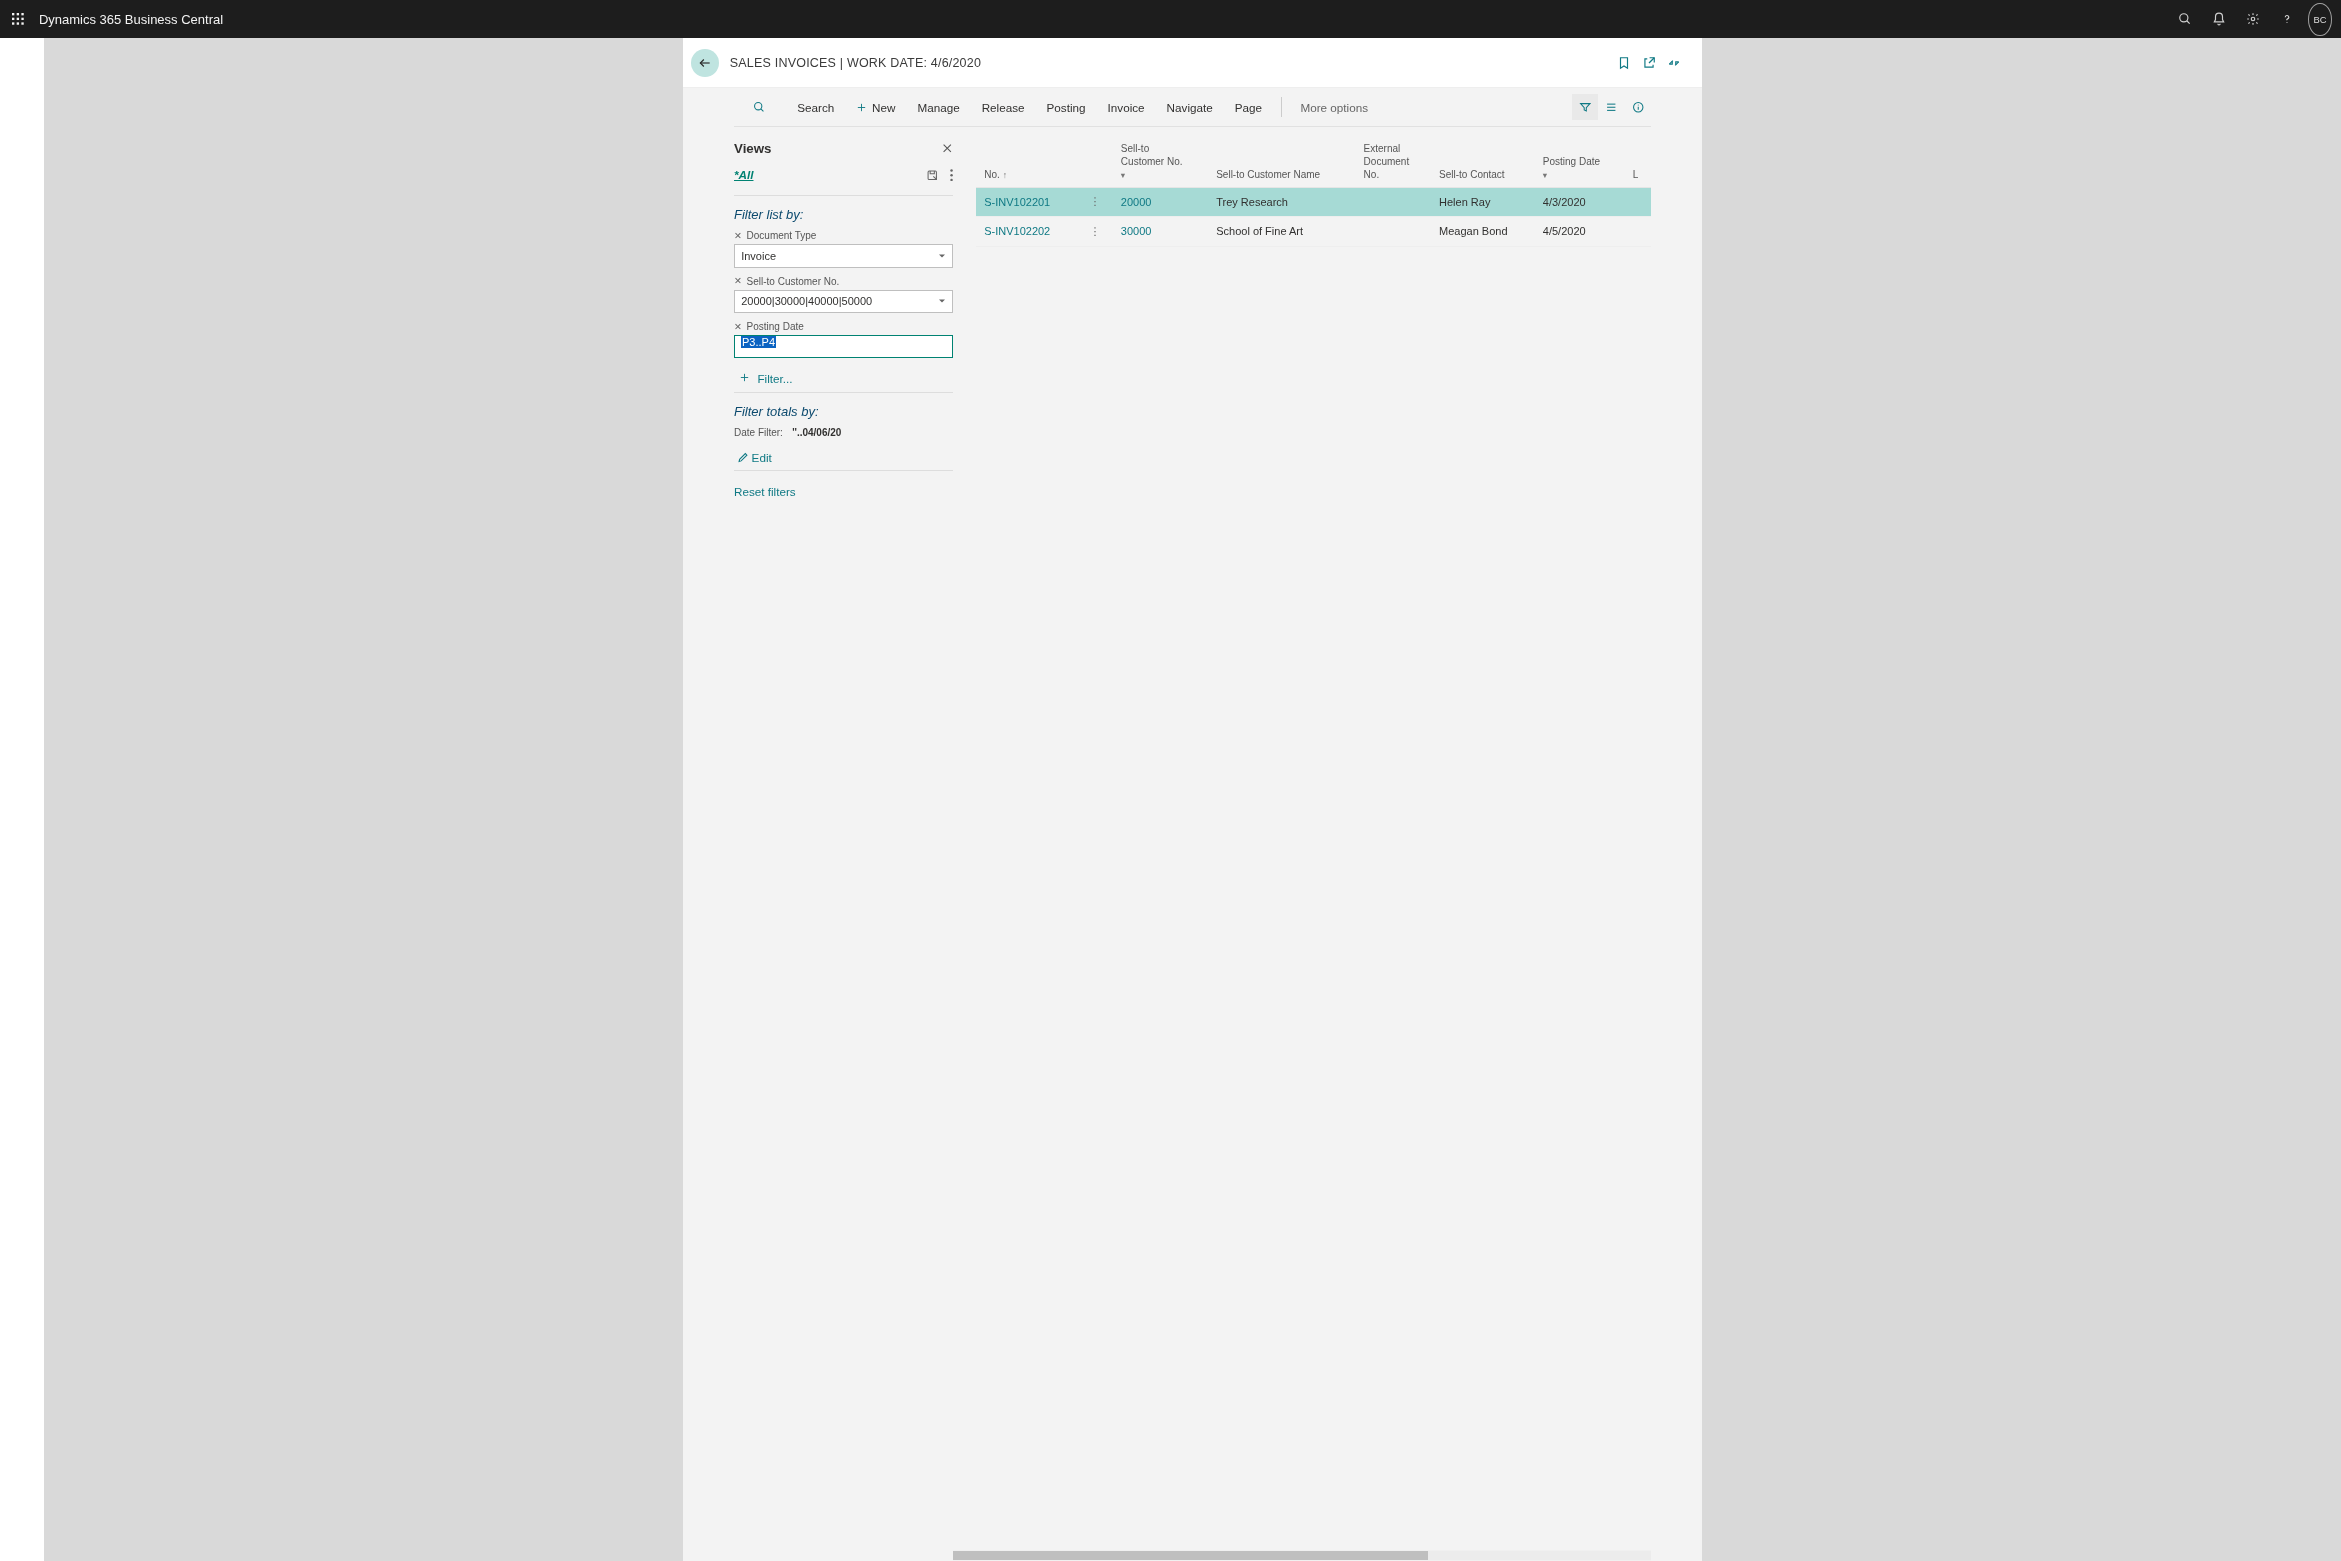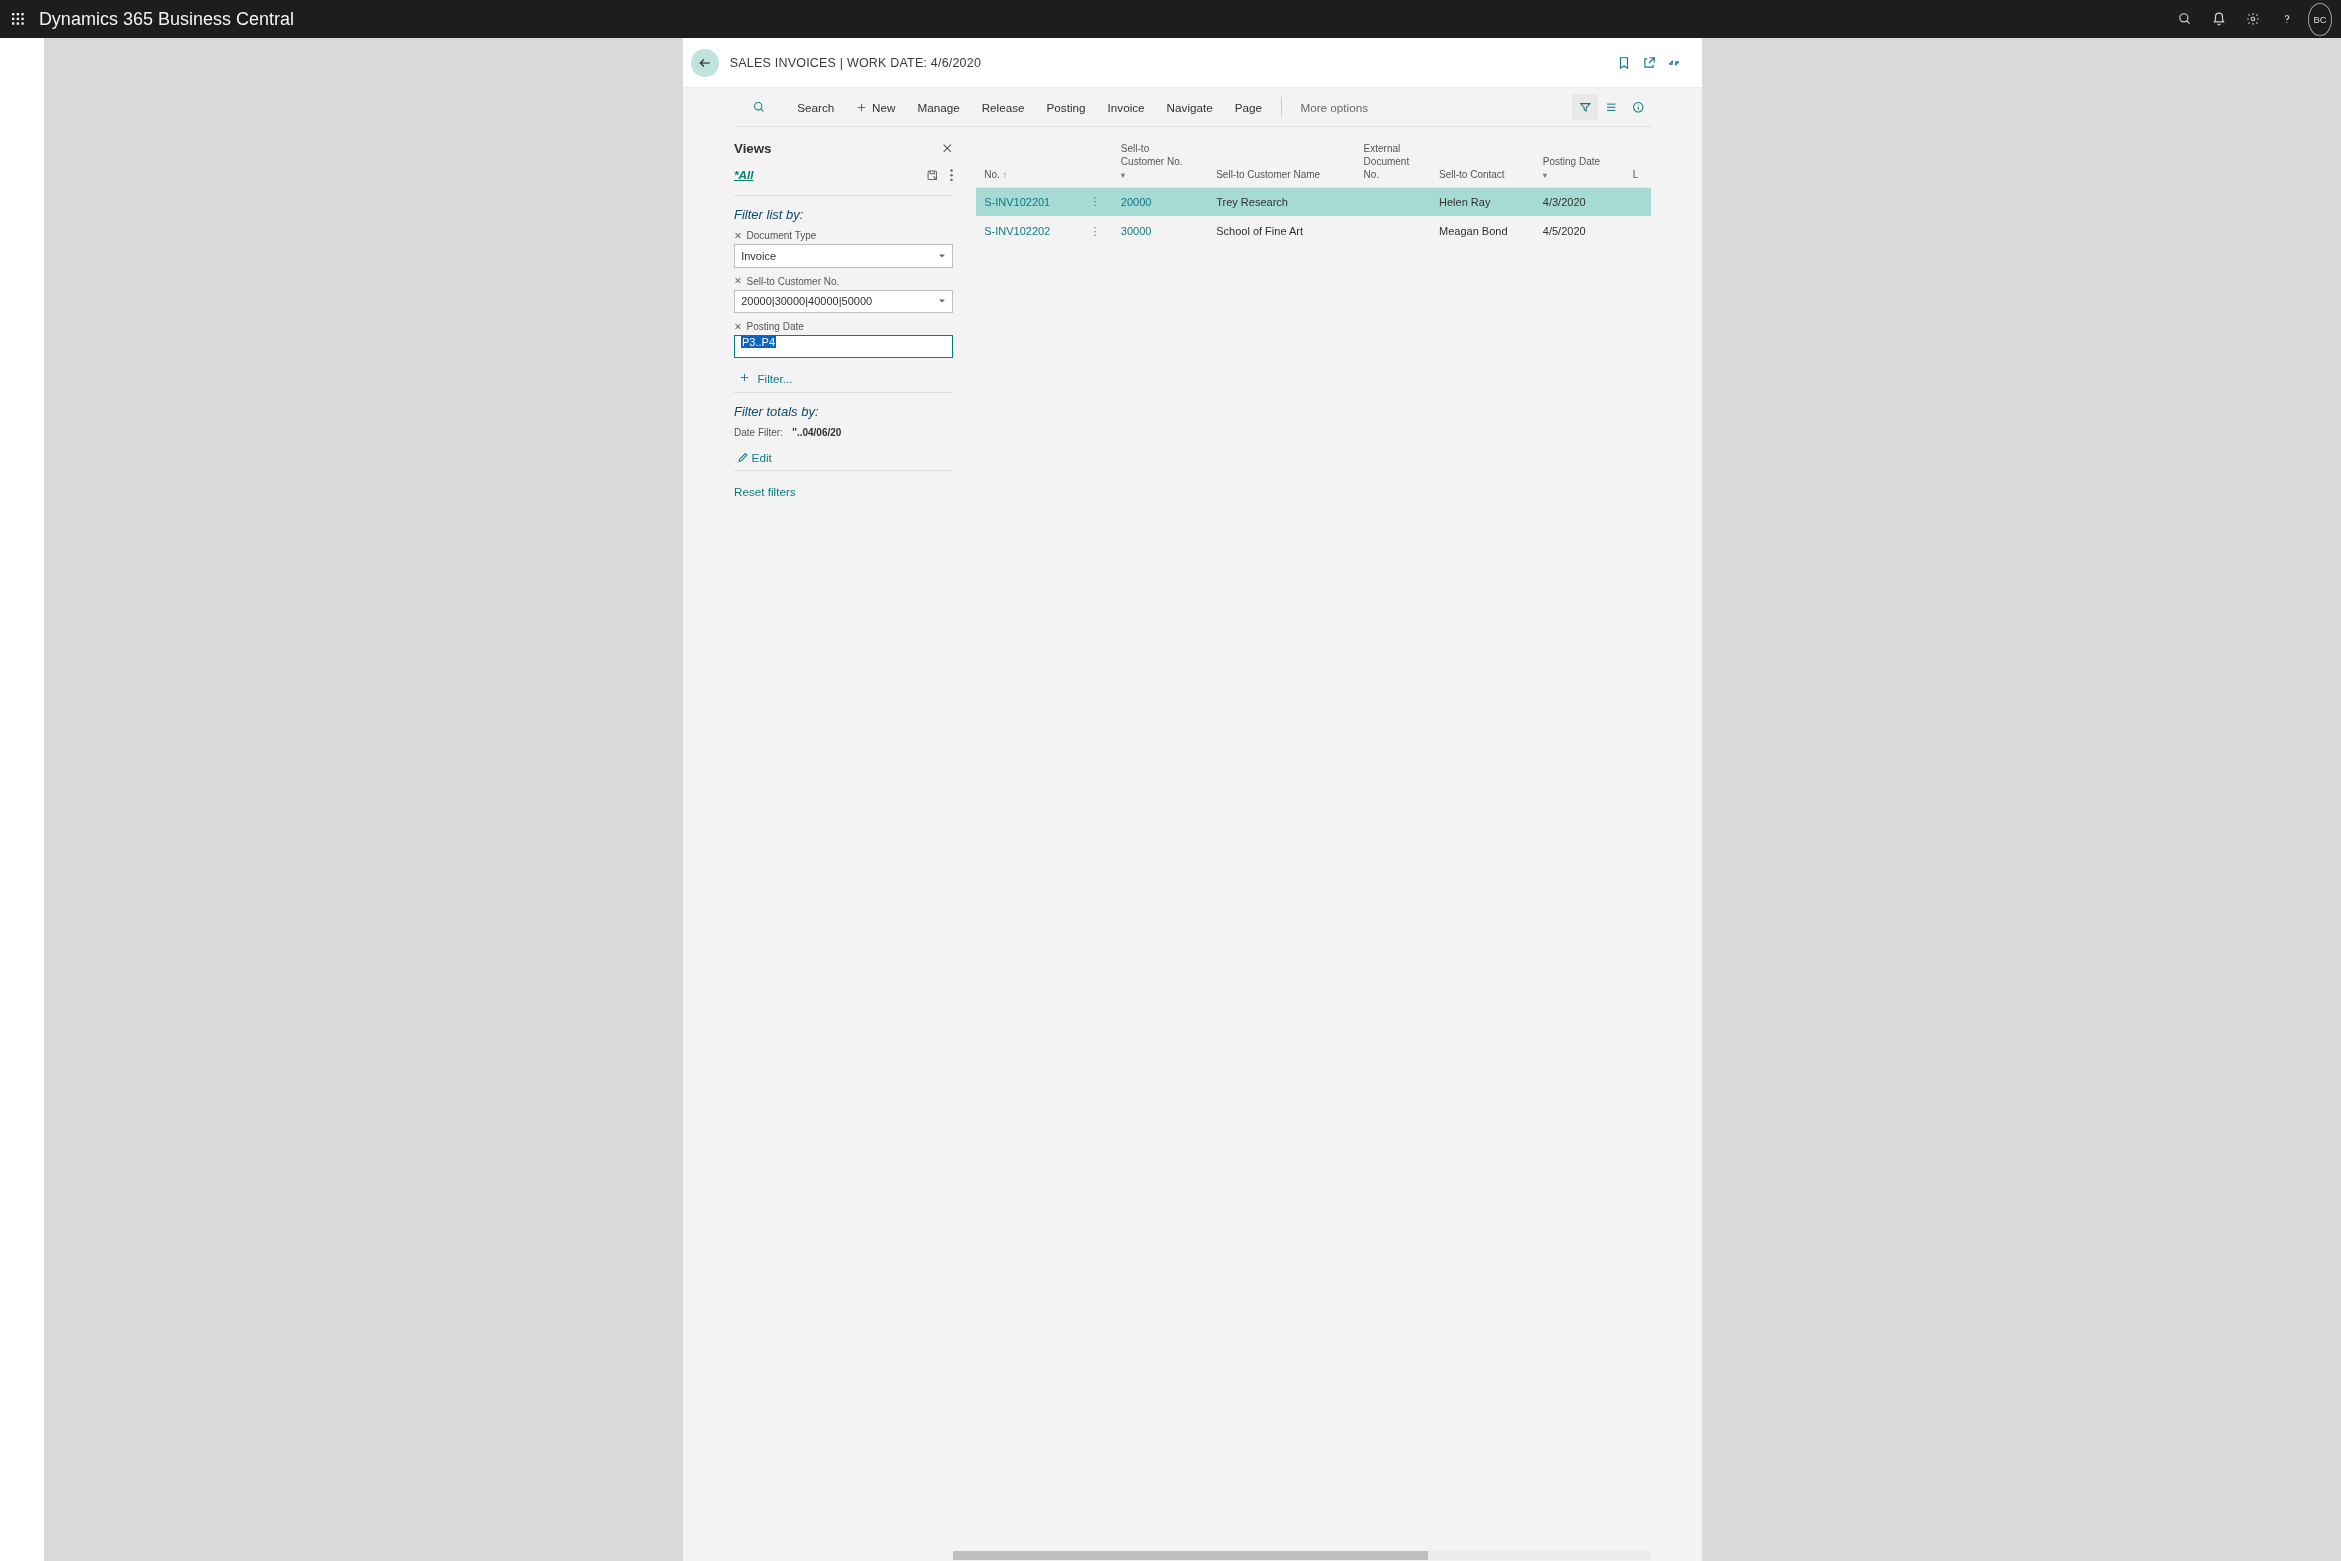--- a/index.html
+++ b/index.html
@@ -34,21 +34,21 @@
     background: var(--top-bar-bg);
     color:#f3f3f3;
     display:flex;
     align-items:center;
     padding:0 9.4px 0 4.7px;
   }
   .waffle {
     width:28px; height:28px; display:flex; align-items:center; justify-content:center;
     cursor:pointer;
   }
-  .app-title { font-size:18px; margin-left:6.2px; font-weight:400; }
+  .app-title { font-size:13px; margin-left:6.2px; font-weight:400; }
   .topbar-spacer { flex:1; }
   .topbar .hicon { width:34px; height:34px; display:flex; align-items:center; justify-content:center; cursor:pointer; color:var(--icon-hdr); }
   .avatar {
     width:23.4px; height:33px; border-radius:50%; border:0.8px solid #a0a0a0;
     display:flex; align-items:center; justify-content:center;
     font-size:9.4px; color:#ddd; margin-left:4.7px; cursor:pointer;
   }
 
   
   .workspace {

